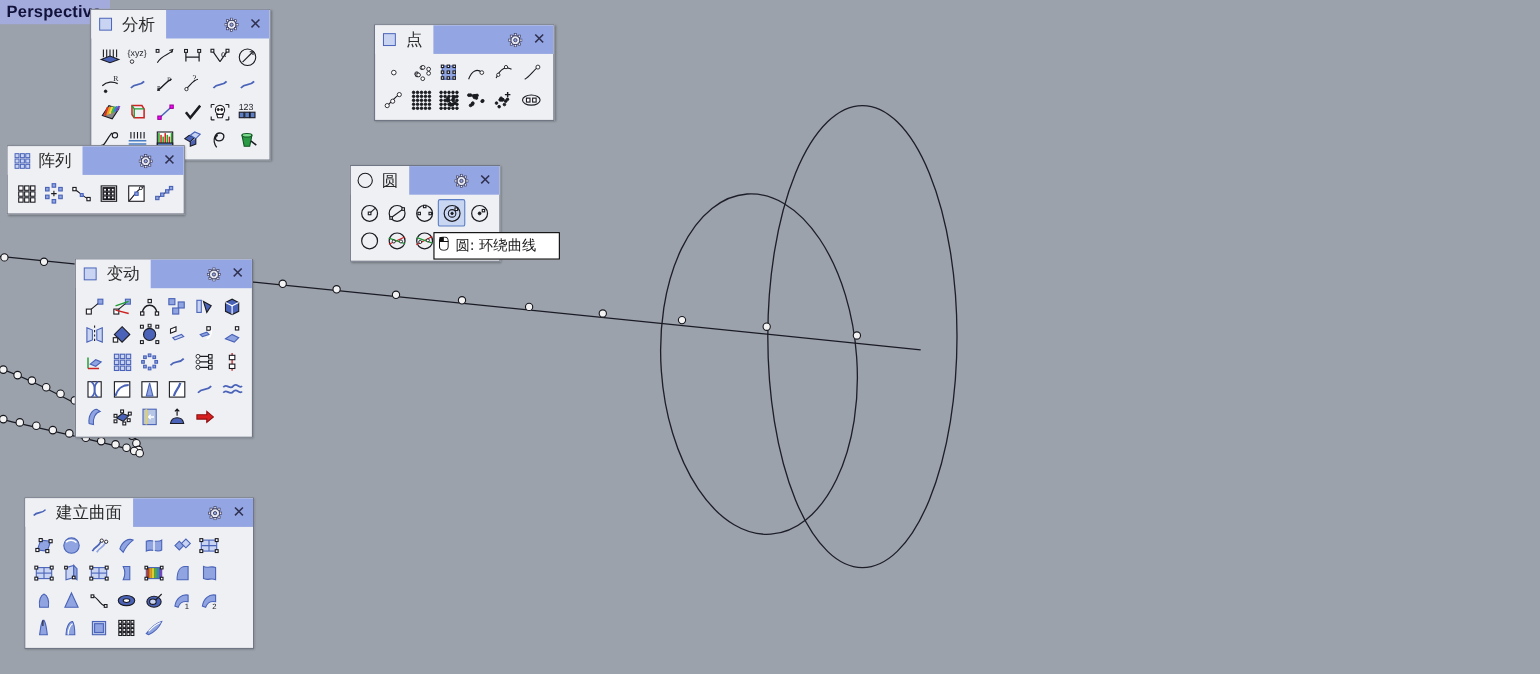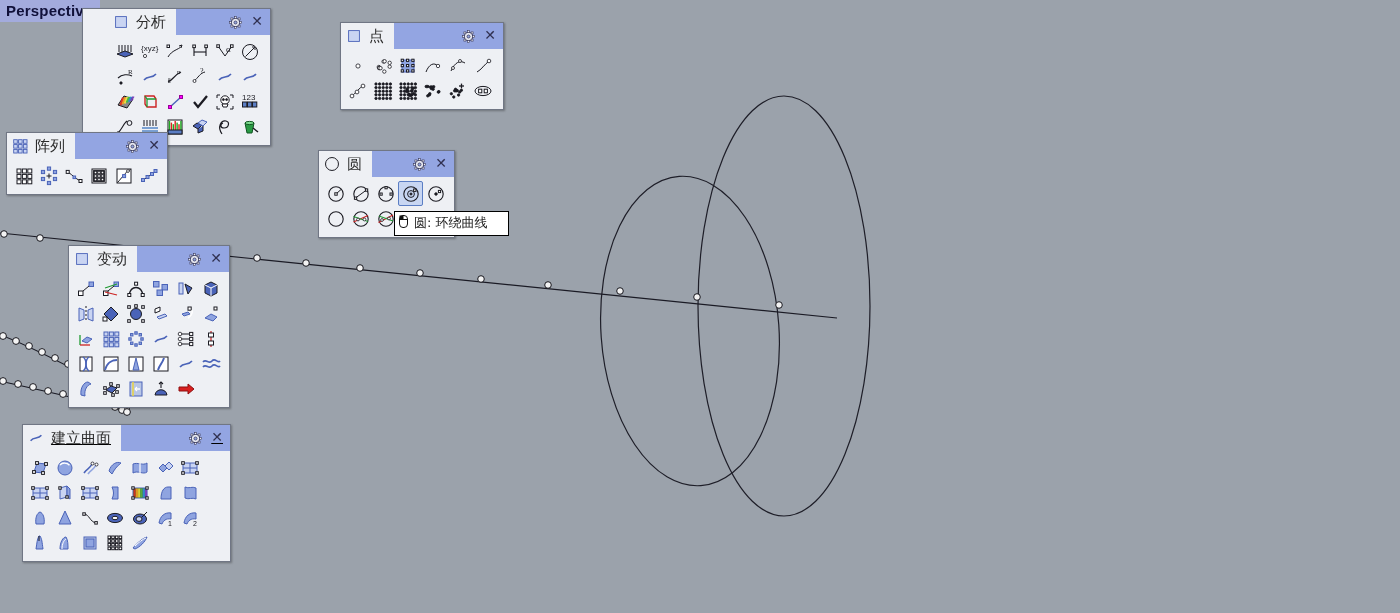--- a/index.html
+++ b/index.html
@@ -132,21 +132,21 @@
       <circle cx="115" cy="407" r="3.4"></circle>
         <circle cx="122" cy="410" r="3.4"></circle>
       <circle cx="127" cy="412" r="3.4"></circle>
     </g>
   </svg>
 </div>
 
 <div id="vp-title">Perspective</div>
 
 <div id="palette-host">
-    <div class="palette" style="left: 82px; top: 8px; width: 162px; padding-left: 25px;">
+    <div class="palette" style="left: 82px; top: 8px; width: 162px;">
       <div class="pal-title">
         <span class="pal-grip">
        <svg width="18" height="18" viewBox="0 0 20 20">
             <rect x="4" y="4" width="12" height="12" fill="#c9d4f2" stroke="#4a63b8" stroke-width="1"></rect>
           </svg>
      </span>
      <span class="pal-name">分析</span>
      <span class="pal-bluebar">
        <span class="pal-gear">
             <svg width="13" height="13" viewBox="0 0 13 13">
@@ -746,21 +746,21 @@
               <circle cx="10" cy="10" r="7.2" fill="none" stroke="#1b1b22" stroke-width="1.1"></circle>
               <line x1="2.5" y1="13.5" x2="17" y2="6" stroke="#cc2222" stroke-width="1.1"></line>
               <line x1="3" y1="7" x2="17" y2="12" stroke="#1f9a32" stroke-width="1.1"></line>
               <circle cx="6" cy="11" r="1.4" fill="#ffffff" stroke="#1b1b22" stroke-width=".8"></circle>
               <circle cx="13" cy="9.5" r="1.4" fill="#ffffff" stroke="#1b1b22" stroke-width=".8"></circle>
             </svg>
           </div>
         </div>
       </div>
     </div>
-    <div class="palette" style="left: 68px; top: 235px; width: 160px; margin-top: 10px;">
+    <div class="palette" style="left: 68px; top: 235px; width: 160px;">
       <div class="pal-title">
         <span class="pal-grip">
        <svg width="18" height="18" viewBox="0 0 20 20">
             <rect x="4" y="4" width="12" height="12" fill="#c9d4f2" stroke="#4a63b8" stroke-width="1"></rect>
           </svg>
      </span>
      <span class="pal-name">变动</span>
      <span class="pal-bluebar">
        <span class="pal-gear">
             <svg width="13" height="13" viewBox="0 0 13 13">
@@ -1000,21 +1000,21 @@
             </svg>
           </div>
           <div class="ic">
             <svg width="20" height="20" viewBox="0 0 20 20">
               <path d="M3 8 L12 8 L12 5 L18 10 L12 15 L12 12 L3 12 Z" fill="#d81f1f" stroke="#8e1010" stroke-width="1"></path>
             </svg>
           </div>
         </div>
       </div>
     </div>
-    <div class="palette" style="left: 22px; top: 424px; width: 207px; text-decoration: underline;">
+    <div class="palette" style="left: 22px; top: 452px; width: 207px;">
       <div class="pal-title">
         <span class="pal-grip">
        <svg width="18" height="18" viewBox="0 0 20 20">
             <path d="M4 13 C8 8 12 12 16 7" fill="none" stroke="#4a63b8" stroke-width="1.6"></path>
           </svg>
      </span>
      <span class="pal-name">建立曲面</span>
      <span class="pal-bluebar">
        <span class="pal-gear">
             <svg width="13" height="13" viewBox="0 0 13 13">

